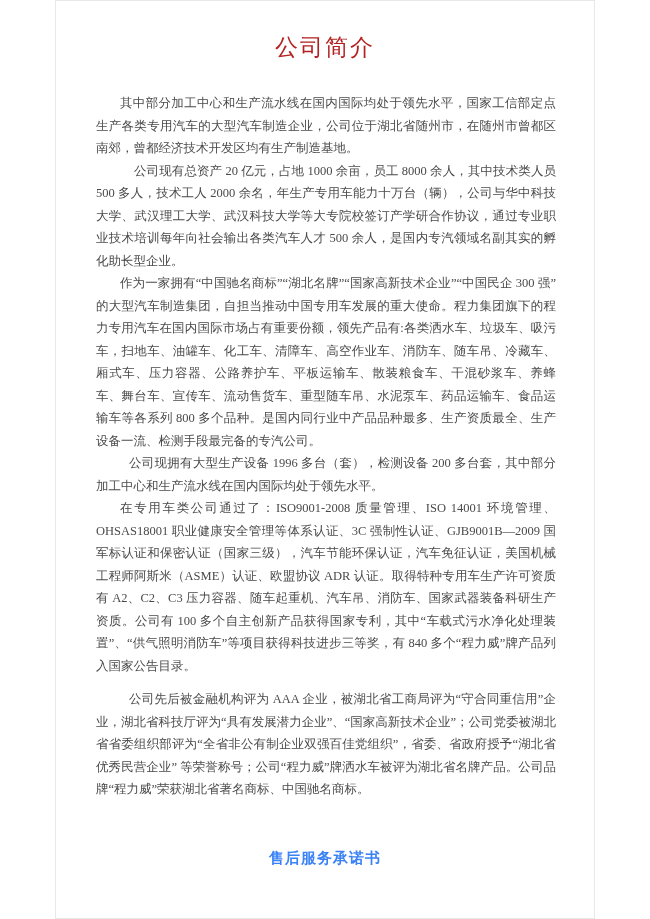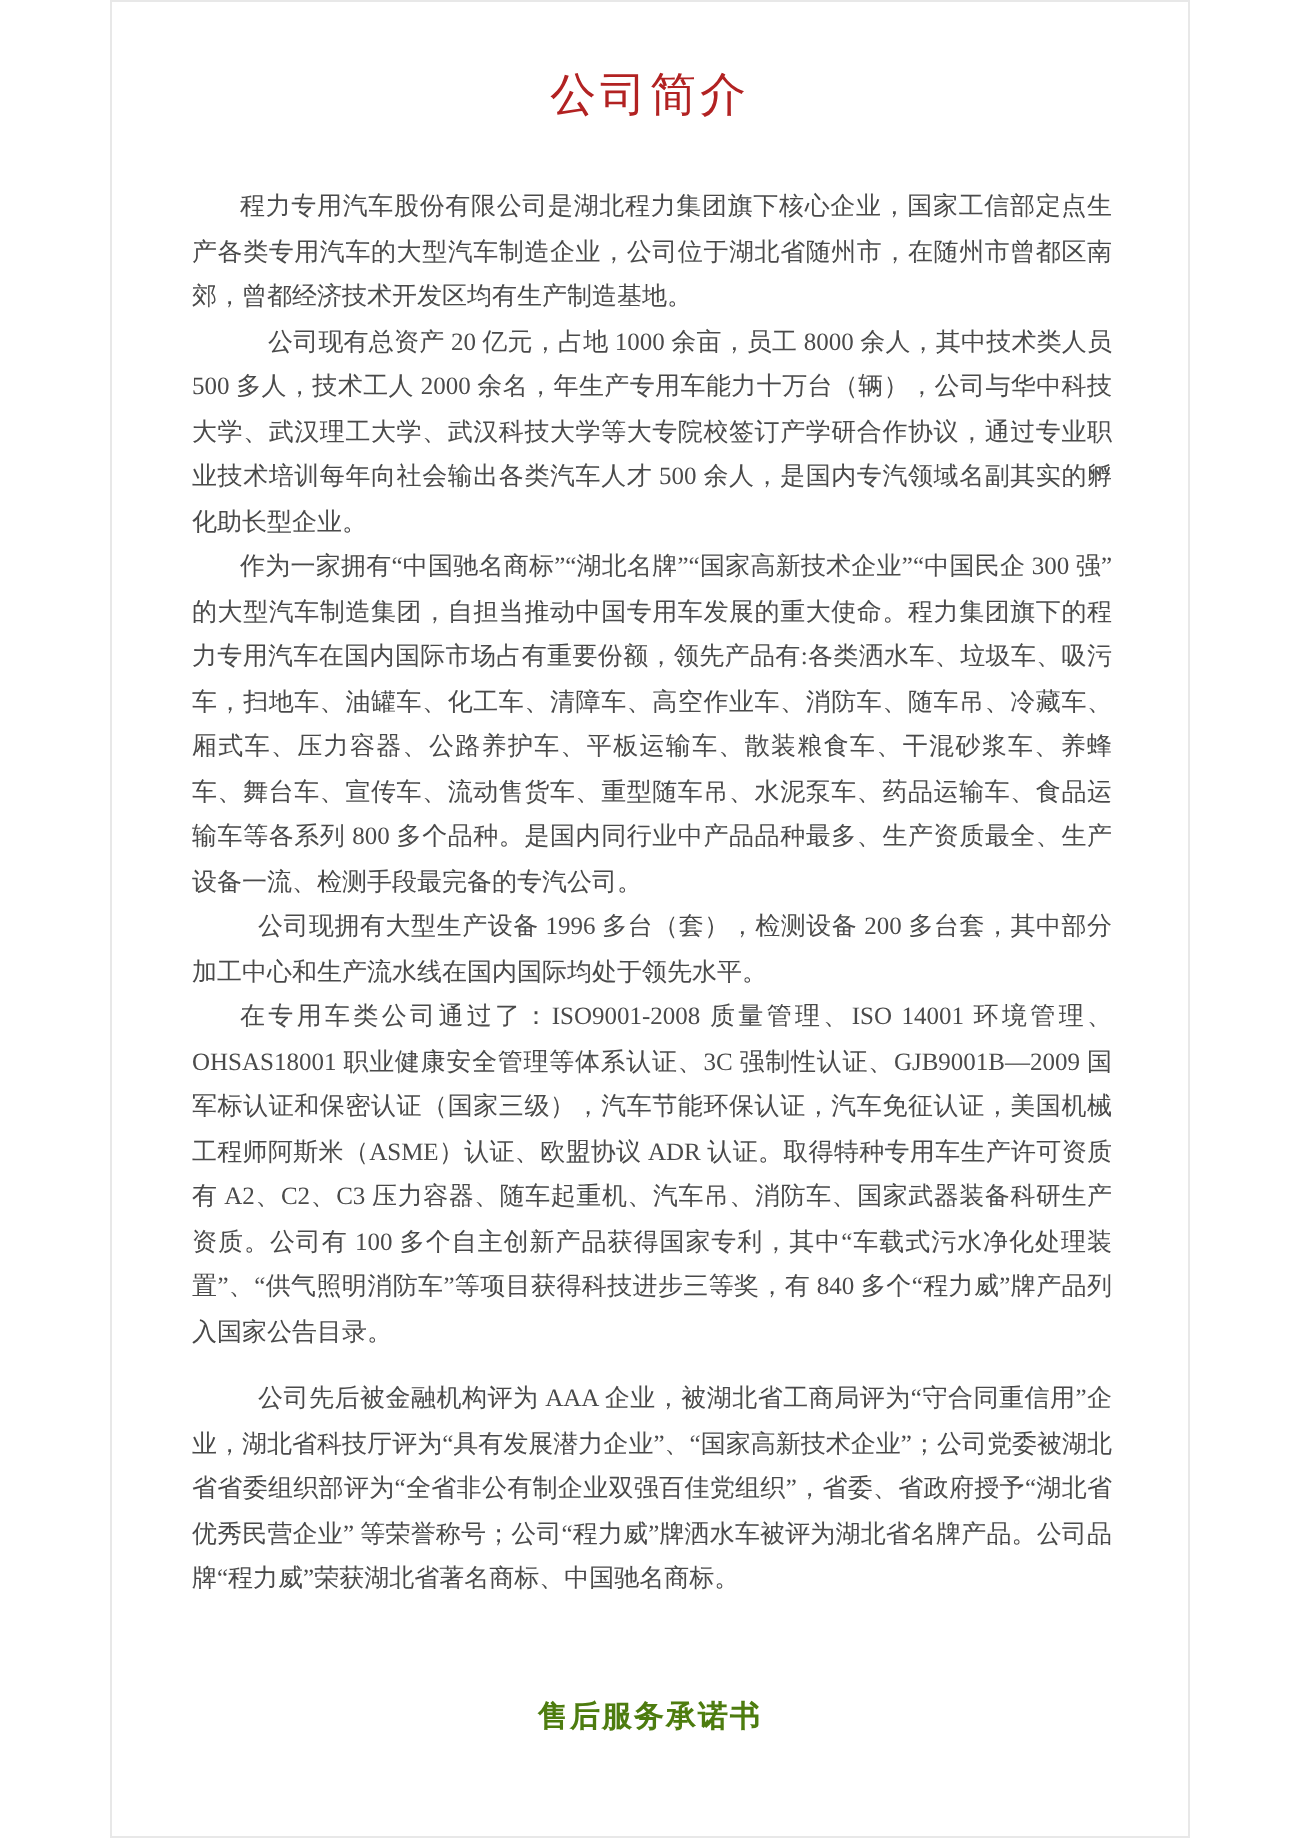--- a/index.html
+++ b/index.html
@@ -39,32 +39,32 @@
   .footer-heading {
     position: absolute;
     top: 848px;
     left: 0;
     width: 100%;
     text-align: center;
     font-family: "Liberation Sans", "DejaVu Sans", sans-serif;
     font-weight: 700;
     font-size: 15px;
     letter-spacing: 1px;
-    color: #4d7c0f;
+    color: #3b82f6;
   }
 </style>
 </head>
 <body>
 
 <div class="page">
 
   <h1 class="doc-title">公司简介</h1>
 
   <div class="doc-body">
-    <p class="indent-a">程力专用汽车股份有限公司是湖北程力集团旗下核心企业，国家工信部定点生产各类专用汽车的大型汽车制造企业，公司位于湖北省随州市，在随州市曾都区南郊，曾都经济技术开发区均有生产制造基地。</p>
+    <p class="indent-a">其中部分加工中心和生产流水线在国内国际均处于领先水平，国家工信部定点生产各类专用汽车的大型汽车制造企业，公司位于湖北省随州市，在随州市曾都区南郊，曾都经济技术开发区均有生产制造基地。</p>
     <p class="indent-b">公司现有总资产 20 亿元，占地 1000 余亩，员工 8000 余人，其中技术类人员 500 多人，技术工人 2000 余名，年生产专用车能力十万台（辆），公司与华中科技大学、武汉理工大学、武汉科技大学等大专院校签订产学研合作协议，通过专业职业技术培训每年向社会输出各类汽车人才 500 余人，是国内专汽领域名副其实的孵化助长型企业。</p>
     <p class="indent-a">作为一家拥有“中国驰名商标”“湖北名牌”“国家高新技术企业”“中国民企 300 强”的大型汽车制造集团，自担当推动中国专用车发展的重大使命。程力集团旗下的程力专用汽车在国内国际市场占有重要份额，领先产品有:各类洒水车、垃圾车、吸污车，扫地车、油罐车、化工车、清障车、高空作业车、消防车、随车吊、冷藏车、厢式车、压力容器、公路养护车、平板运输车、散装粮食车、干混砂浆车、养蜂车、舞台车、宣传车、流动售货车、重型随车吊、水泥泵车、药品运输车、食品运输车等各系列 800 多个品种。是国内同行业中产品品种最多、生产资质最全、生产设备一流、检测手段最完备的专汽公司。</p>
     <p class="indent-c">公司现拥有大型生产设备 1996 多台（套），检测设备 200 多台套，其中部分加工中心和生产流水线在国内国际均处于领先水平。</p>
     <p class="indent-a">在专用车类公司通过了：ISO9001-2008 质量管理、ISO 14001 环境管理、OHSAS18001 职业健康安全管理等体系认证、3C 强制性认证、GJB9001B—2009 国军标认证和保密认证（国家三级），汽车节能环保认证，汽车免征认证，美国机械工程师阿斯米（ASME）认证、欧盟协议 ADR 认证。取得特种专用车生产许可资质有 A2、C2、C3 压力容器、随车起重机、汽车吊、消防车、国家武器装备科研生产资质。公司有 100 多个自主创新产品获得国家专利，其中“车载式污水净化处理装置”、“供气照明消防车”等项目获得科技进步三等奖，有 840 多个“程力威”牌产品列入国家公告目录。</p>
     <p class="indent-c gap-before">公司先后被金融机构评为 AAA 企业，被湖北省工商局评为“守合同重信用”企业，湖北省科技厅评为“具有发展潜力企业”、“国家高新技术企业”；公司党委被湖北省省委组织部评为“全省非公有制企业双强百佳党组织”，省委、省政府授予“湖北省优秀民营企业” 等荣誉称号；公司“程力威”牌洒水车被评为湖北省名牌产品。公司品牌“程力威”荣获湖北省著名商标、中国驰名商标。</p>
   </div>
 
   <div class="footer-heading">售后服务承诺书</div>
 
 </div>

